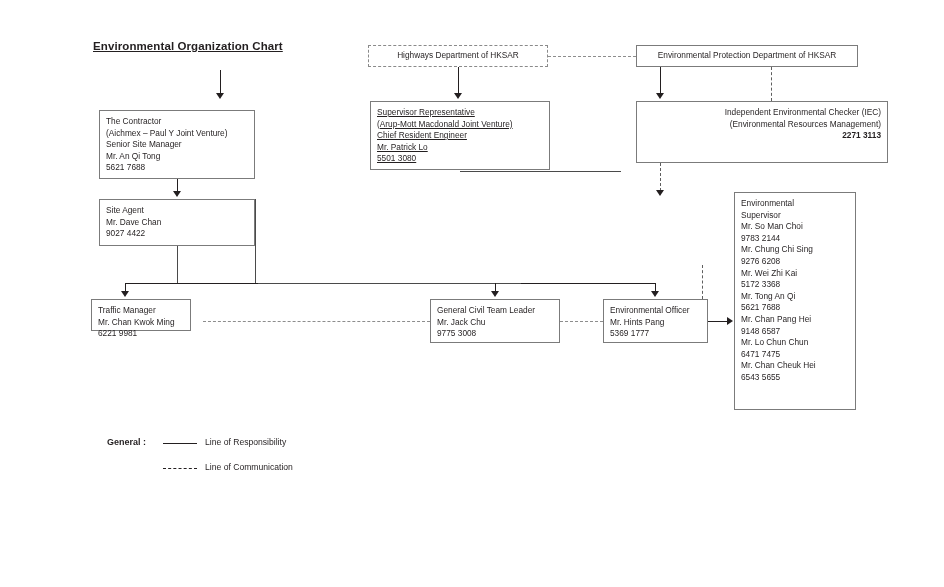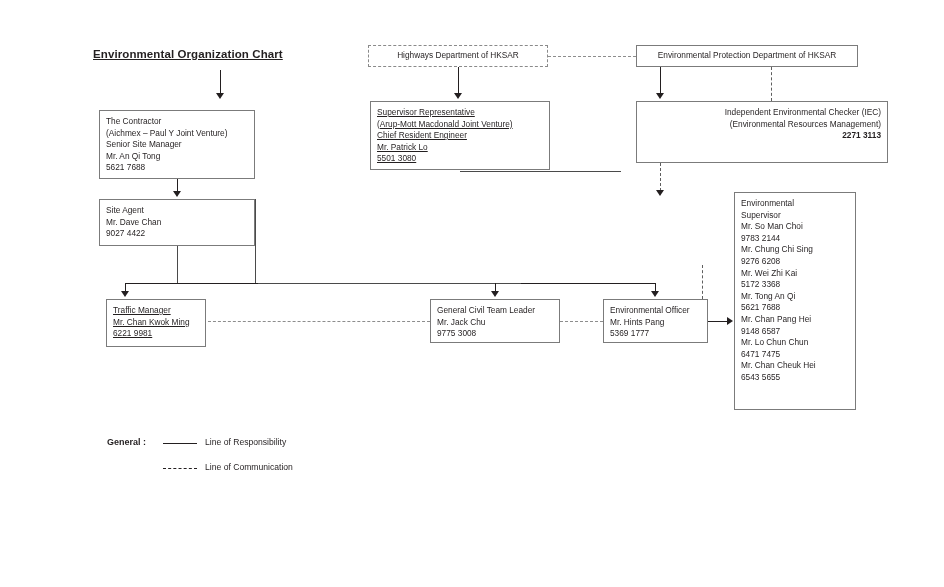--- a/index.html
+++ b/index.html
@@ -114,21 +114,21 @@
     height: 0;
     border-top: 1.6px dashed #231f20;
     width: 34px;
   }
 </style>
 </head>
 <body>
 
 <div id="page">
 
-  <div class="title" style="left:93px; top:48px;">Environmental Organization Chart</div>
+  <div class="title" style="left:93px; top:40px;">Environmental Organization Chart</div>
 
   <div class="box dashed centered" style="left:368px; top:45px; width:180px; height:22px;">
     <span class="ln">Highways Department of HKSAR</span>
   </div>
 
   <div class="box centered" style="left:636px; top:45px; width:222px; height:22px;">
     <span class="ln">Environmental Protection Department of HKSAR</span>
   </div>
 
   <div class="hline dash" style="left:548px; top:56px; width:88px;"></div>
@@ -194,21 +194,21 @@
 
   <div class="vline" style="left:177px; top:170px; height:22px;"></div>
   <div class="arrow-down" style="left:173px; top:191px;"></div>
 
   <div class="hline thin" style="left:460px; top:171px; width:160px;"></div>
   <div class="vline thin" style="left:620px; top:171px; height:1px;"></div>
 
   <div class="vline dash" style="left:660px; top:163px; height:28px;"></div>
   <div class="arrow-down" style="left:656px; top:190px;"></div>
 
-  <div class="box" style="left:106px; top:299px; width:100px; height:48px;text-decoration:underline;">
+  <div class="box" style="left:91px; top:299px; width:100px; height:32px;">
     <span class="ln">Traffic Manager</span>
     <span class="ln">Mr. Chan Kwok Ming</span>
     <span class="ln">6221 9981</span>
   </div>
 
   <div class="box" style="left:430px; top:299px; width:130px; height:44px;">
     <span class="ln">General Civil Team Leader</span>
     <span class="ln">Mr. Jack Chu</span>
     <span class="ln">9775 3008</span>
   </div>

